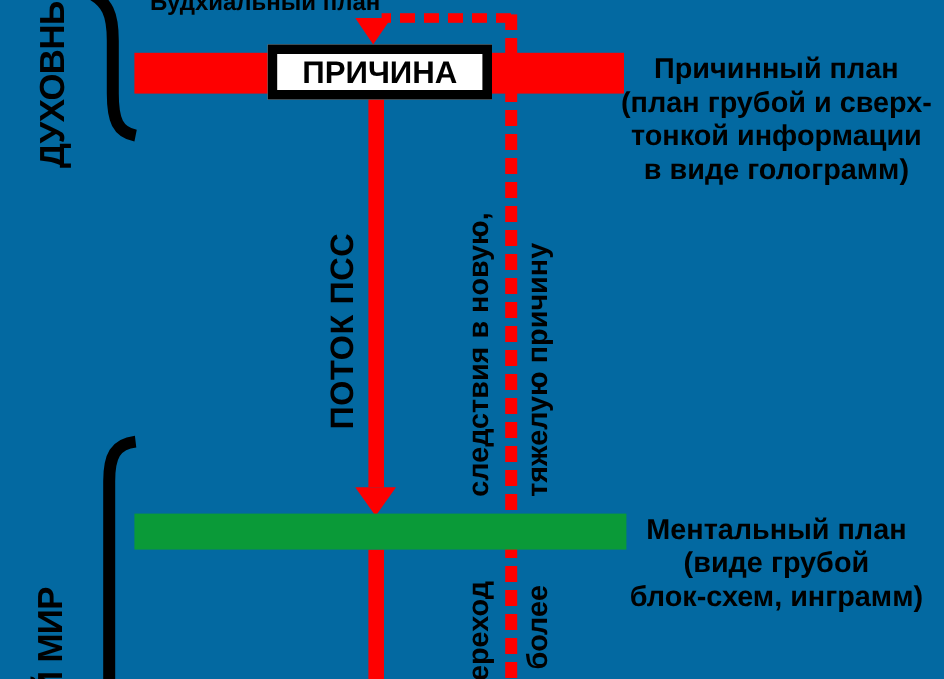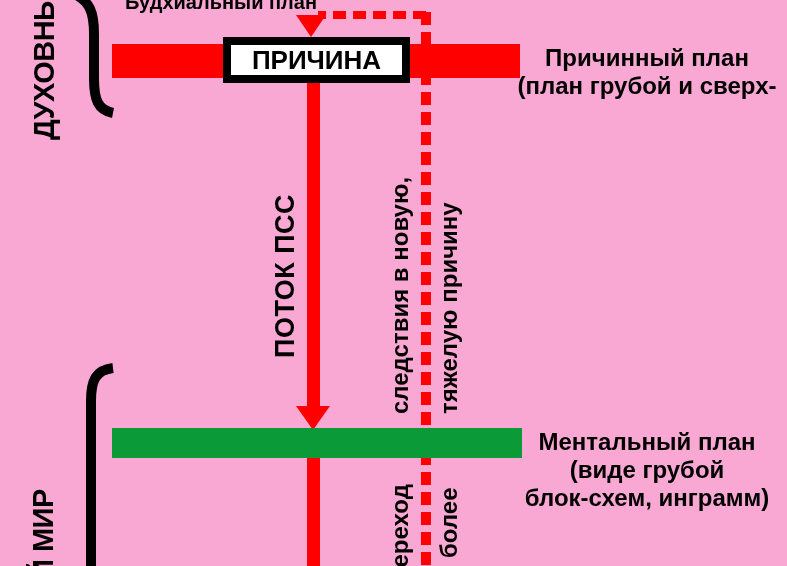--- a/index.html
+++ b/index.html
@@ -5,21 +5,21 @@
   :root{
     --red:#fe0000;
     --green:#0a9a38;
     --ink:#000000;
   }
   html,body{margin:0;padding:0;background:#fff;}
   #canvas{
     position:relative;
     width:787px;height:566px;
     overflow:hidden;
-    background:#f9a8d4;
+    background:#0369a1;
     font-family:"Liberation Sans","DejaVu Sans",sans-serif;
     color:var(--ink);
   }
   .abs{position:absolute;}
   .lbl{font-weight:700;color:var(--ink);white-space:nowrap;}
   .rot{
     position:absolute;
     transform:rotate(-90deg);
     transform-origin:0 0;
     font-weight:700;
@@ -94,20 +94,22 @@
   <div class="rot" style="left:272px;top:358px;font-size:27px;letter-spacing:0.5px;z-index:4;">ПОТОК ПСС</div>
 
   <div class="rot" style="left:388px;top:414px;font-size:24px;z-index:4;">следствия в новую,</div>
   <div class="rot" style="left:437px;top:414px;font-size:24px;z-index:4;">тяжелую причину</div>
   <div class="rot" style="left:388px;top:582px;font-size:24px;z-index:4;">переход</div>
   <div class="rot" style="left:437px;top:558px;font-size:24px;z-index:4;">более</div>
 
   <div class="rblock" style="left:512px;top:44px;z-index:4;">
     <div>Причинный план</div>
     <div>(план грубой и сверх-</div>
+    <div>тонкой информации</div>
+    <div>в виде голограмм)</div>
   </div>
 
   <div class="rblock" style="left:512px;top:428px;z-index:4;">
     <div>Ментальный план</div>
     <div>(виде грубой</div>
     <div>блок-схем, инграмм)</div>
   </div>
 
 </div>
 

